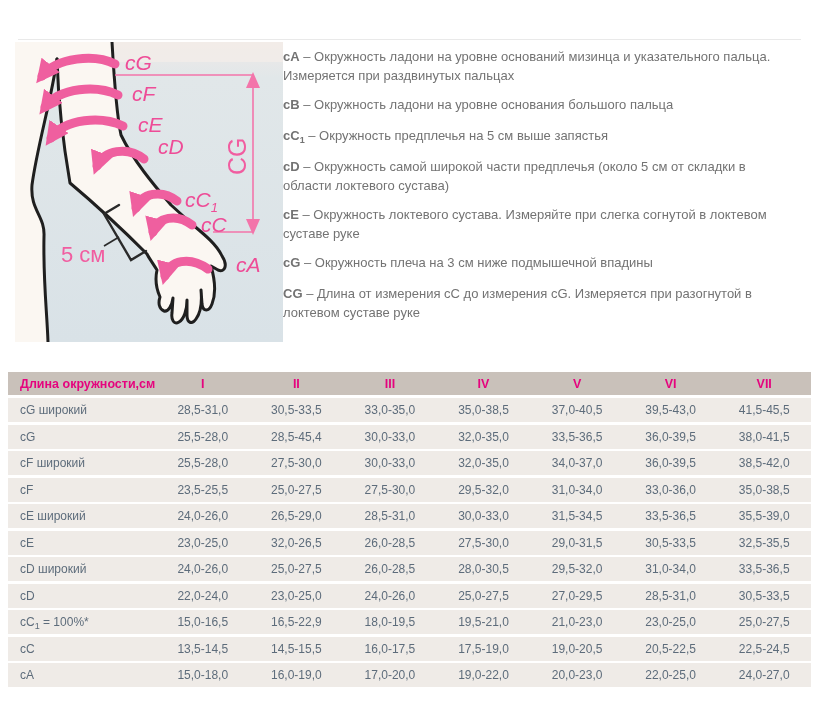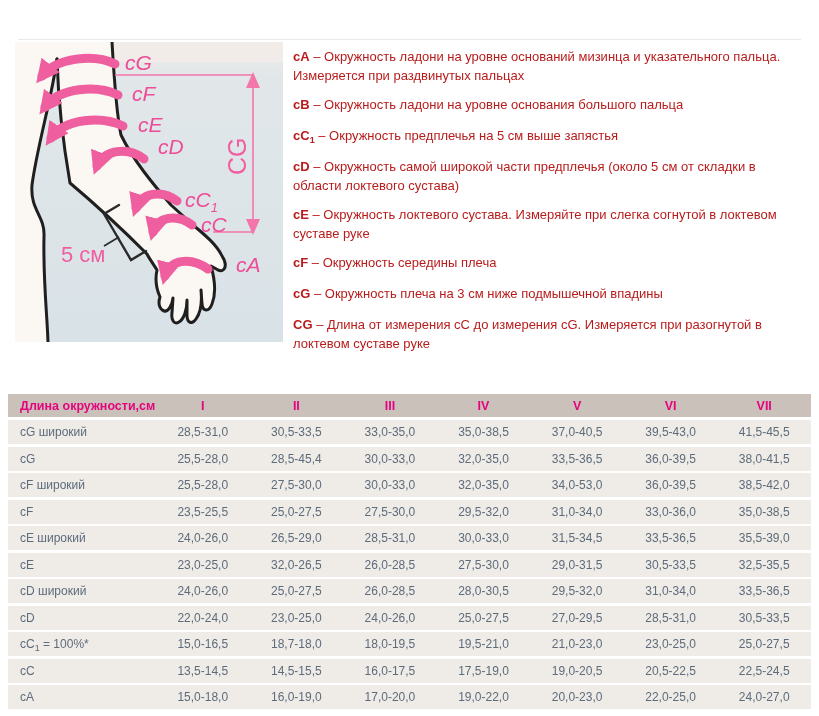--- a/index.html
+++ b/index.html
@@ -4,21 +4,21 @@
 <style>
   html,body{margin:0;padding:0;}
   body{
     width:819px;height:716px;background:#ffffff;overflow:hidden;
     font-family:"Liberation Sans", sans-serif;
     -webkit-font-smoothing:antialiased;
   }
   .top-rule{border-top:1px solid #e9e9e9;margin:39px 18px 0 18px;height:0;}
   .content{display:flex;align-items:flex-start;padding:2px 10px 0 15px;}
   .illus{width:268px;height:300px;flex:none;display:block;}
-  .descs{margin-left:10px;padding-top:6px;width:508px;color:#b91c1c;font-size:13px;line-height:17px;}
+  .descs{padding-top:6px;width:508px;color:#737373;font-size:13px;line-height:17px;}
   .desc-item{margin-bottom:12px;}
   .desc-key{font-weight:bold;}
   .sub{font-size:9px;position:relative;top:3px;}
   
   .size-table{margin:30px 8px 0 8px;border-radius:12px;}
   .t-head,.t-row{display:grid;grid-template-columns:148px repeat(7,1fr);align-items:center;}
   .t-head{background:#c9c1ba;height:23px;color:#e5047e;font-weight:bold;font-size:12.5px;margin-bottom:3px;}
   .t-row{background:#efebe7;height:24px;color:#5d6c7b;font-size:12px;margin-bottom:2.5px;}
   .t-label{padding-left:12px;text-align:left;white-space:nowrap;}
   .t-cell{text-align:center;}
@@ -153,24 +153,20 @@
   <div class="desc-item">
     <span class="desc-key">cD</span><span class="desc-key sub"></span>
     <span>– Окружность самой широкой части предплечья (около 5 см от складки в области локтевого сустава)</span>
   </div>
 
   <div class="desc-item">
     <span class="desc-key">cE</span><span class="desc-key sub"></span>
     <span>– Окружность локтевого сустава. Измеряйте при слегка согнутой в локтевом суставе руке</span>
   </div>
 
-  <div class="desc-item">
-    <span class="desc-key">cF</span><span class="desc-key sub"></span>
-    <span>– Окружность середины плеча</span>
-  </div>
 
   <div class="desc-item">
     <span class="desc-key">cG</span><span class="desc-key sub"></span>
     <span>– Окружность плеча на 3 см ниже подмышечной впадины</span>
   </div>
 
   <div class="desc-item">
     <span class="desc-key">CG</span><span class="desc-key sub"></span>
     <span>– Длина от измерения cC до измерения cG. Измеряется при разогнутой в локтевом суставе руке</span>
   </div>
@@ -210,21 +206,21 @@
         <div class="t-cell">36,0-39,5</div>
         <div class="t-cell">38,0-41,5</div>
       </div>
 
   <div class="t-row">
     <div class="t-label"><span>cF широкий</span><span class="sub"></span><span></span></div>
   <div class="t-cell">25,5-28,0</div>
         <div class="t-cell">27,5-30,0</div>
         <div class="t-cell">30,0-33,0</div>
         <div class="t-cell">32,0-35,0</div>
-        <div class="t-cell">34,0-53,0</div>
+        <div class="t-cell">34,0-37,0</div>
         <div class="t-cell">36,0-39,5</div>
         <div class="t-cell">38,5-42,0</div>
       </div>
 
   <div class="t-row">
     <div class="t-label"><span>cF</span><span class="sub"></span><span></span></div>
   <div class="t-cell">23,5-25,5</div>
         <div class="t-cell">25,0-27,5</div>
         <div class="t-cell">27,5-30,0</div>
         <div class="t-cell">29,5-32,0</div>
@@ -273,21 +269,21 @@
         <div class="t-cell">24,0-26,0</div>
         <div class="t-cell">25,0-27,5</div>
         <div class="t-cell">27,0-29,5</div>
         <div class="t-cell">28,5-31,0</div>
         <div class="t-cell">30,5-33,5</div>
       </div>
 
   <div class="t-row">
     <div class="t-label"><span>cC</span><span class="sub">1</span><span> = 100%*</span></div>
   <div class="t-cell">15,0-16,5</div>
-        <div class="t-cell">18,7-18,0</div>
+        <div class="t-cell">16,5-22,9</div>
         <div class="t-cell">18,0-19,5</div>
         <div class="t-cell">19,5-21,0</div>
         <div class="t-cell">21,0-23,0</div>
         <div class="t-cell">23,0-25,0</div>
         <div class="t-cell">25,0-27,5</div>
       </div>
 
   <div class="t-row">
     <div class="t-label"><span>cC</span><span class="sub"></span><span></span></div>
   <div class="t-cell">13,5-14,5</div>

